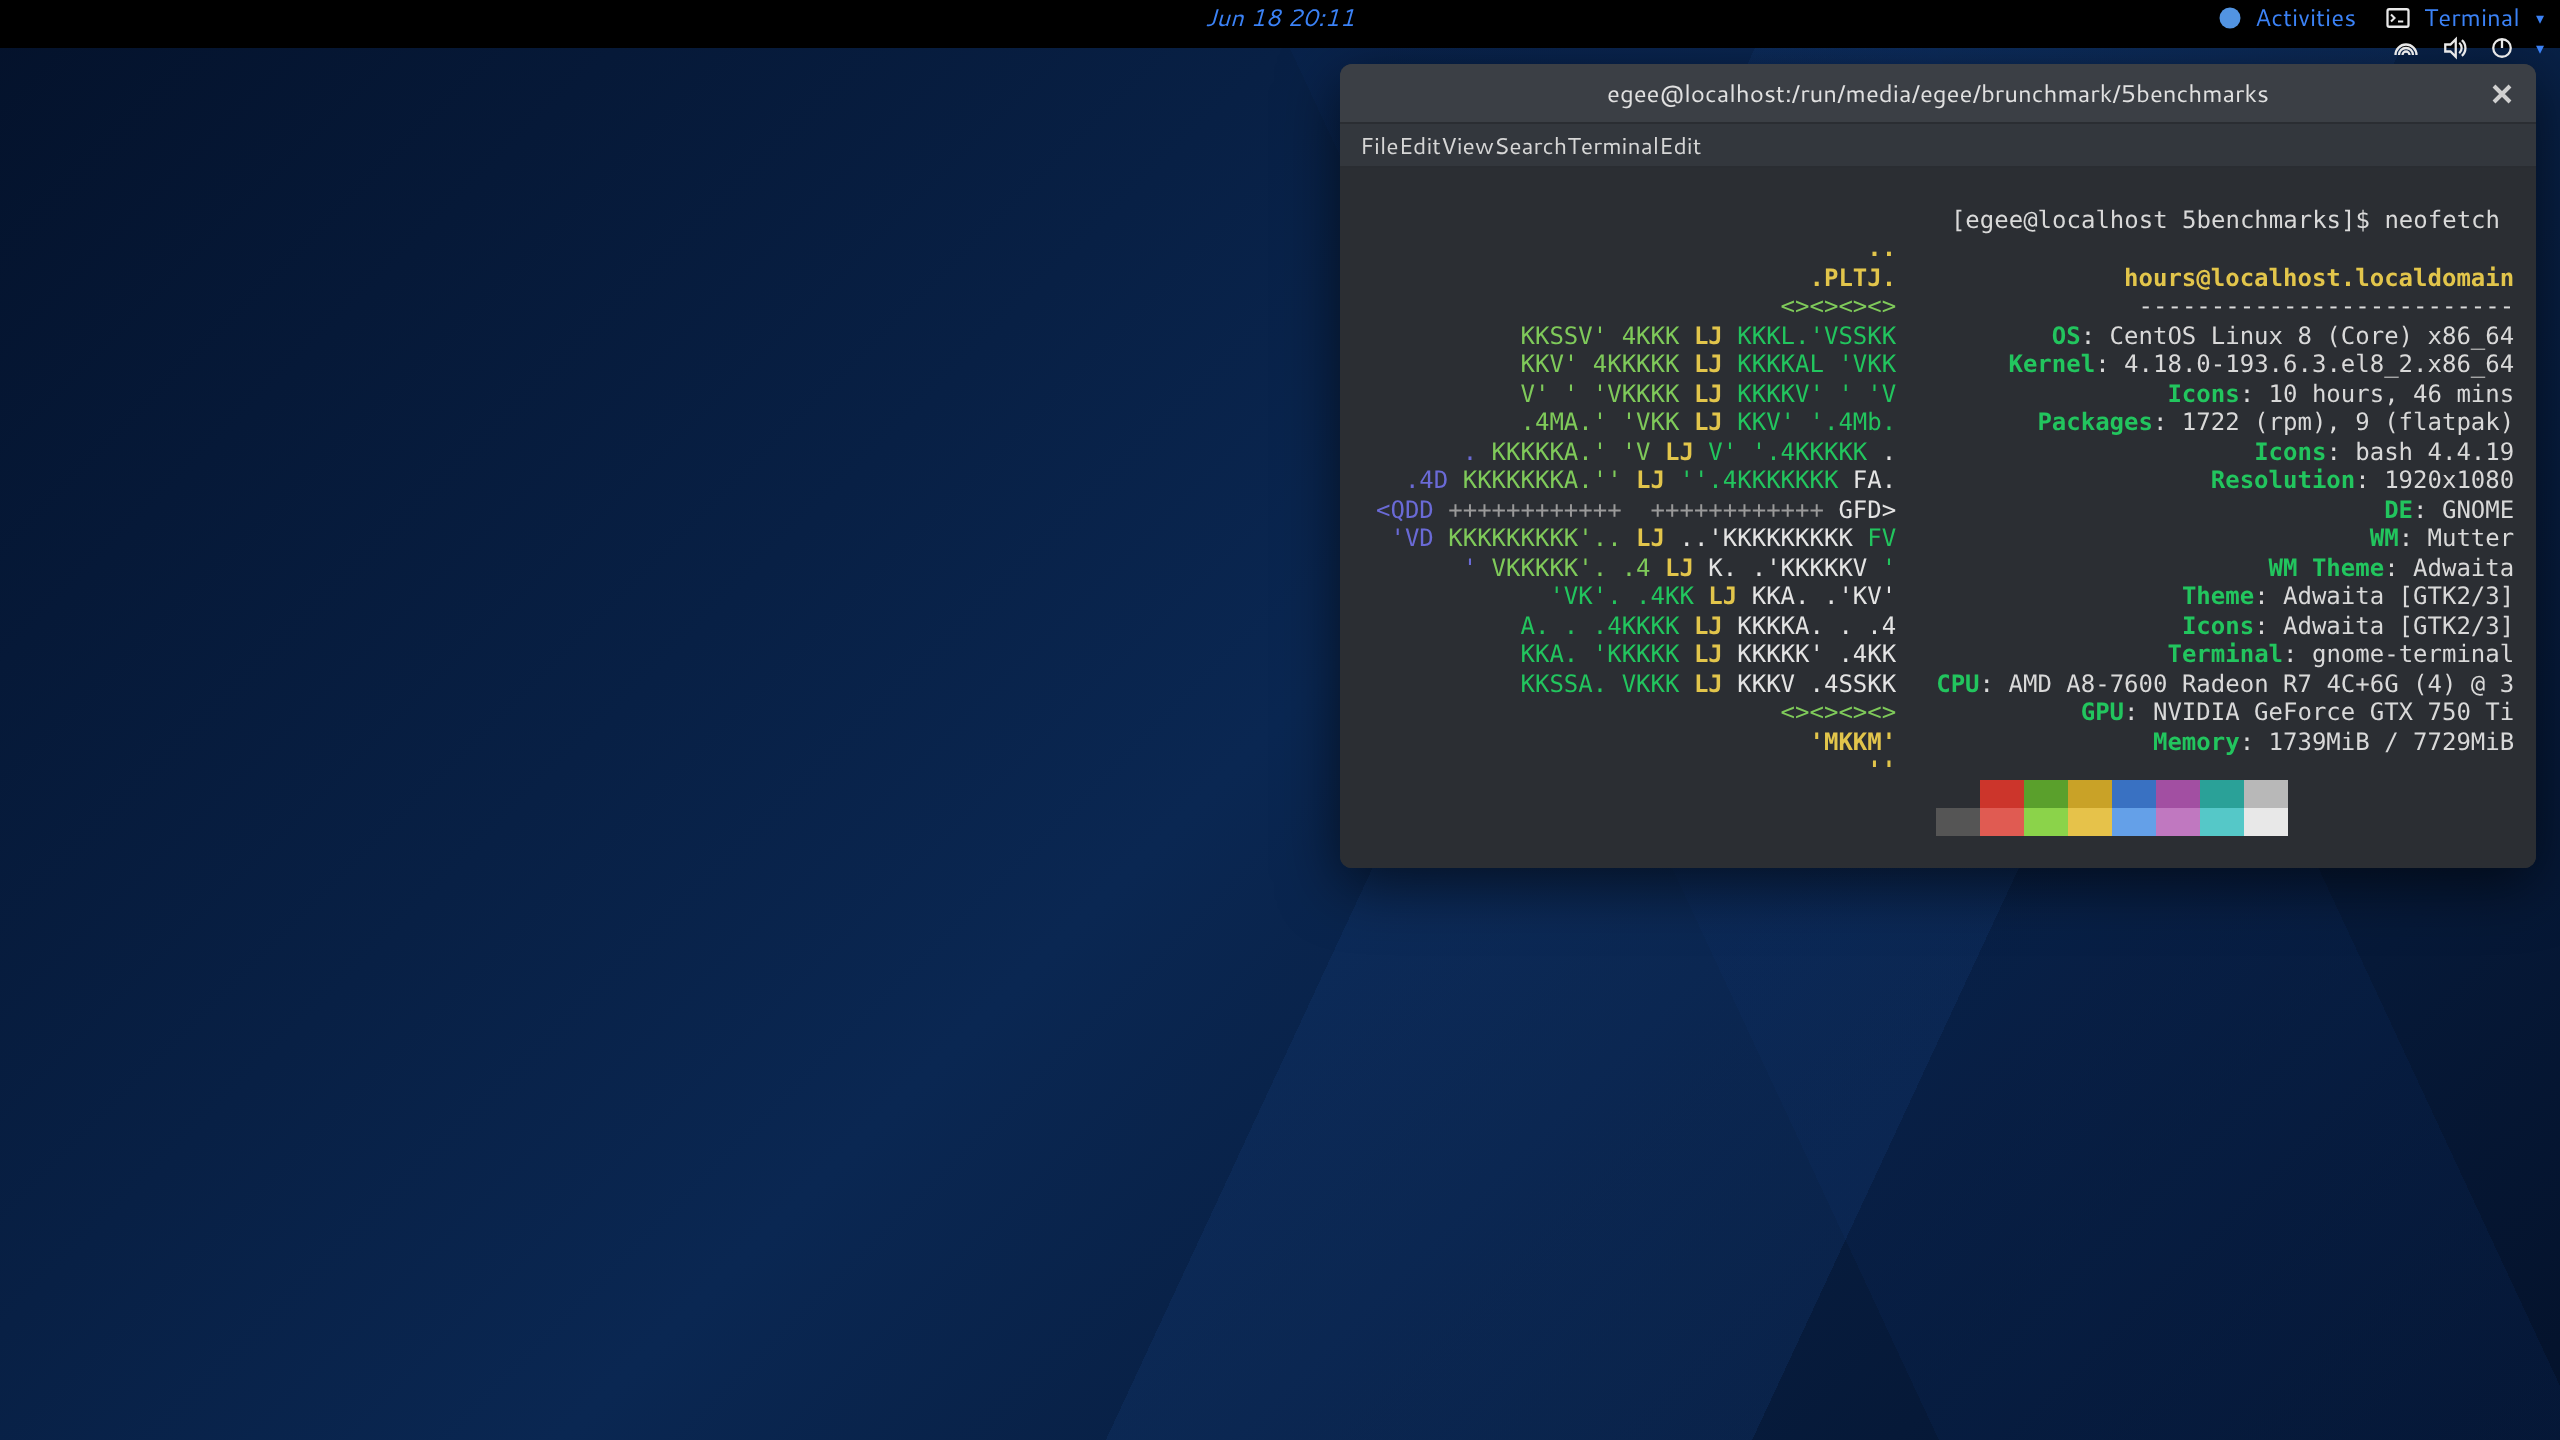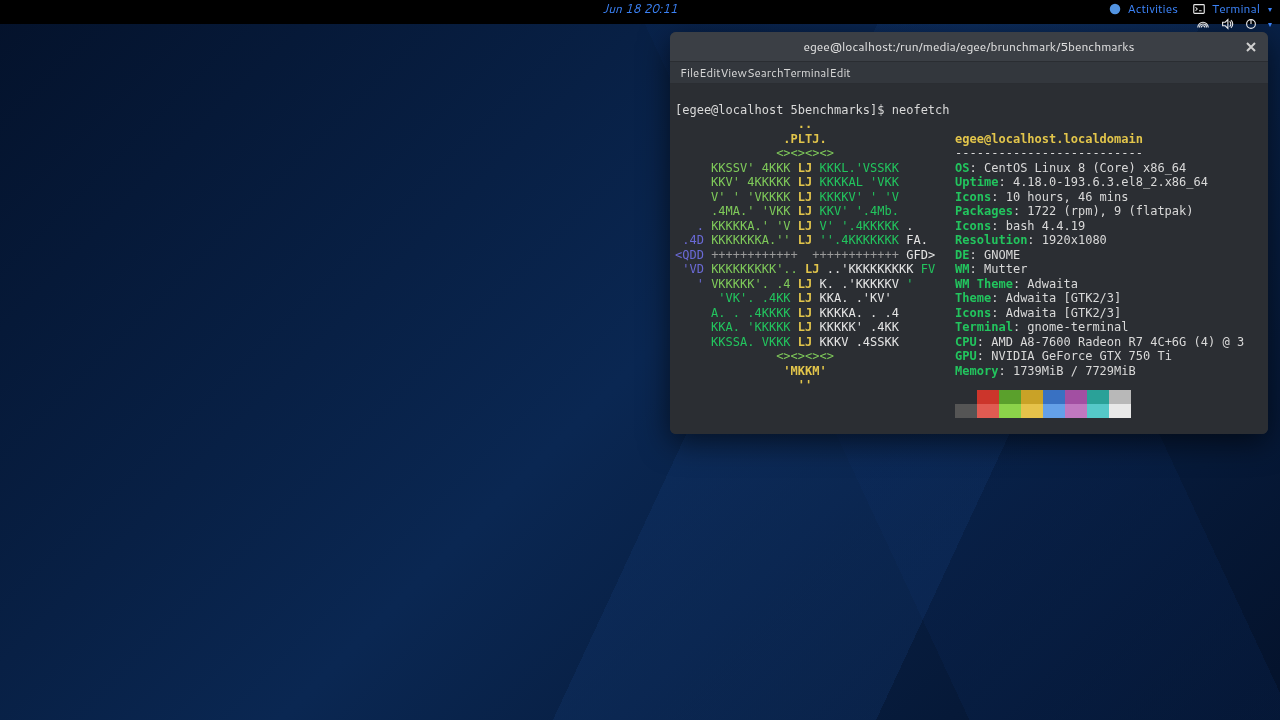--- a/index.html
+++ b/index.html
@@ -71,25 +71,26 @@
   font-size: 11.5px; color: #d6d6d6;
   border-bottom: 1px solid #2a2d32;
 }
 .menubar span { cursor: pointer; }
 .term-body {
   flex: 1;
   background: #2b2e33;
   font-family: "DejaVu Sans Mono", "Menlo", monospace;
   font-size: 12px;
   line-height: 14.5px;
-  padding: 4px 5px;
+  padding: 4px 18px;
   color: #d9d9d9;
   white-space: pre;
   overflow: hidden;
   position: relative;
+  text-align: right;
 }
 .neofetch {
   display: flex; gap: 20px;
 }
 .logo-col { white-space: pre; }
 .info-col { white-space: pre; }
 .c-yellow { color: #e2c54b; font-weight: bold; }
 .c-green  { color: #7fca5a; }
 .c-blue   { color: #22c55e; }
 .c-white  { color: #e4e4e4; }
@@ -184,24 +185,24 @@
 <span class="c-purple"> 'VD </span><span class="c-green">KKKKKKKKK'.. </span><span class="c-yellow">LJ</span><span class="c-white"> ..'KKKKKKKKK </span><span class="c-blue">FV</span>
 <span class="c-purple">   ' </span><span class="c-green">VKKKKK'. .4 </span><span class="c-yellow">LJ</span><span class="c-white"> K. .'KKKKKV </span><span class="c-blue">'</span>
 <span class="c-blue">      'VK'. .4KK </span><span class="c-yellow">LJ</span><span class="c-white"> KKA. .'KV'</span>
 <span class="c-blue">     A. . .4KKKK </span><span class="c-yellow">LJ</span><span class="c-white"> KKKKA. . .4</span>
 <span class="c-blue">     KKA. 'KKKKK </span><span class="c-yellow">LJ</span><span class="c-white"> KKKKK' .4KK</span>
 <span class="c-blue">     KKSSA. VKKK </span><span class="c-yellow">LJ</span><span class="c-white"> KKKV .4SSKK</span>
 <span class="c-green">              &lt;&gt;&lt;&gt;&lt;&gt;&lt;&gt;</span>
 <span class="c-yellow">               'MKKM'</span>
 <span class="c-yellow">                 ''</span></div>
 <div class="info-col">
-<span class="c-yellow">egee@localhost.localdomain</span>
+<span class="c-yellow">hours@localhost.localdomain</span>
 <span class="c-val">--------------------------</span>
 <span class="c-key">OS</span><span class="c-val">: CentOS Linux 8 (Core) x86_64</span>
-<span class="c-key">Uptime</span><span class="c-val">: 4.18.0-193.6.3.el8_2.x86_64</span>
+<span class="c-key">Kernel</span><span class="c-val">: 4.18.0-193.6.3.el8_2.x86_64</span>
 <span class="c-key">Icons</span><span class="c-val">: 10 hours, 46 mins</span>
 <span class="c-key">Packages</span><span class="c-val">: 1722 (rpm), 9 (flatpak)</span>
 <span class="c-key">Icons</span><span class="c-val">: bash 4.4.19</span>
 <span class="c-key">Resolution</span><span class="c-val">: 1920x1080</span>
 <span class="c-key">DE</span><span class="c-val">: GNOME</span>
 <span class="c-key">WM</span><span class="c-val">: Mutter</span>
 <span class="c-key">WM Theme</span><span class="c-val">: Adwaita</span>
 <span class="c-key">Theme</span><span class="c-val">: Adwaita [GTK2/3]</span>
 <span class="c-key">Icons</span><span class="c-val">: Adwaita [GTK2/3]</span>
 <span class="c-key">Terminal</span><span class="c-val">: gnome-terminal</span>

